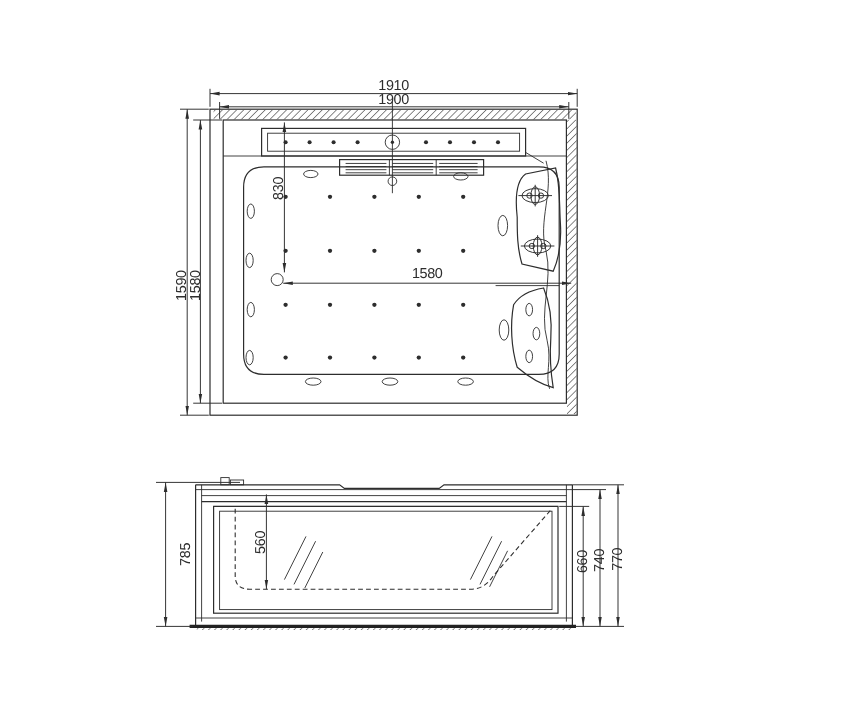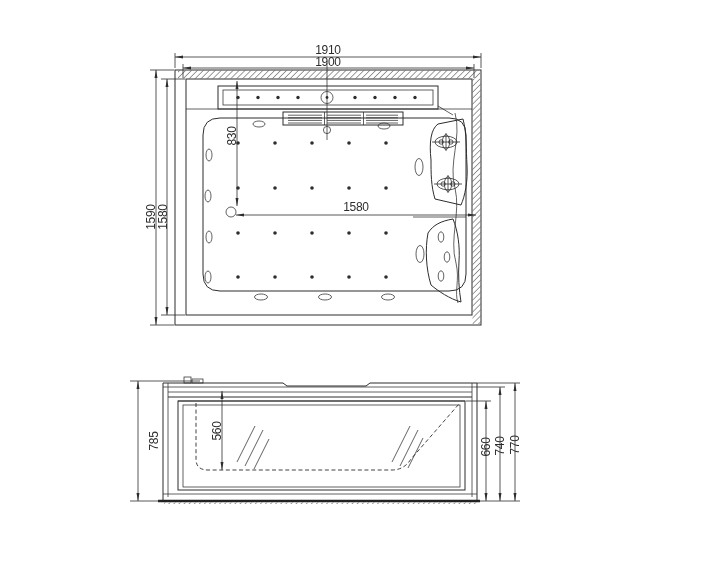--- a/index.html
+++ b/index.html
@@ -1,16 +1,16 @@
 <!DOCTYPE html>
 <html><head>
 <meta charset="utf-8">
 <style>
   html,body{margin:0;padding:0;background:#ffffff;}
-  .stage{position:relative;width:705px;height:504px;background:#ffffff;overflow:hidden;font-family:"Liberation Sans",sans-serif;}
+  .stage{position:relative;width:705px;height:504px;background:#ffffff;overflow:hidden;font-family:"Liberation Sans",sans-serif;margin-top:21px;}
   svg{position:absolute;left:0;top:0;}
   .ln{stroke:#2d2d2d;stroke-width:1;fill:none;}
   .fine{stroke:#2d2d2d;stroke-width:.75;fill:none;}
   .dim{stroke:#2d2d2d;stroke-width:.8;fill:none;}
   .thick{stroke:#222;stroke-width:2.6;fill:none;}
   .dash{stroke:#2d2d2d;stroke-width:.9;fill:none;stroke-dasharray:4 2.6;}
   text{fill:#2d2d2d;font-family:"Liberation Sans",sans-serif;font-size:12px;letter-spacing:-0.3px;}
 </style>
 </head>
 <body>

